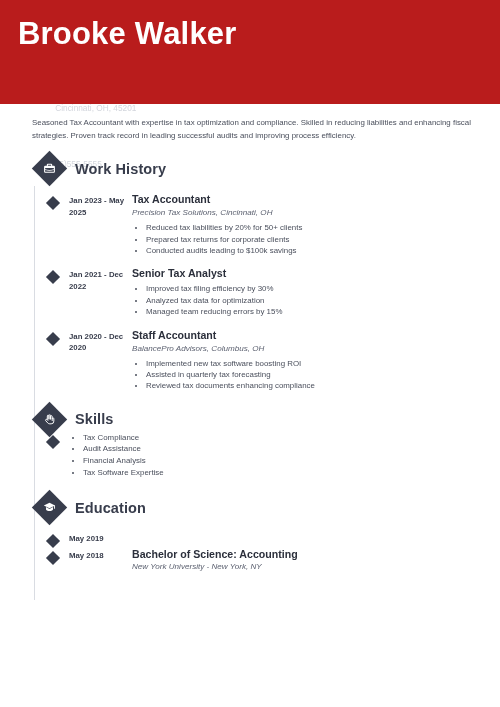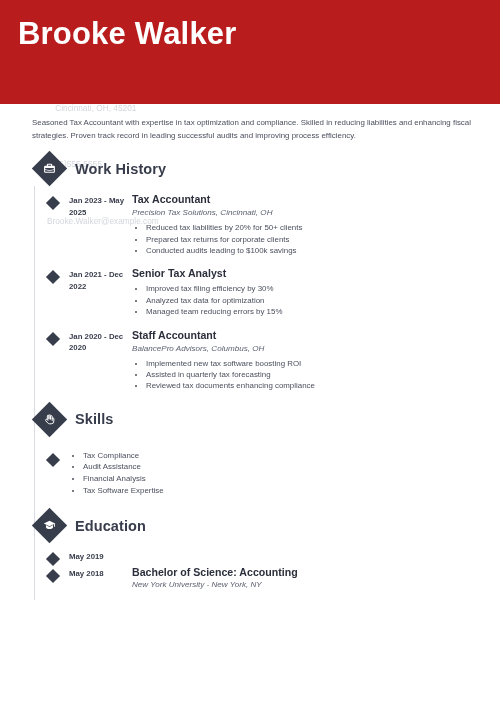--- a/index.html
+++ b/index.html
@@ -210,23 +210,20 @@
 
   <div class="header">
     <div class="name">Brooke Walker</div>
     <div class="contact">
       <div class="contact-row">
         <span class="contact-label">Address</span><span>Cincinnati, OH, 45201</span>
       </div>
       <div class="contact-row">
         <span class="contact-label">Phone</span><span>(555)555-5555</span>
       </div>
-      <div class="contact-row">
-        <span class="contact-label">E-mail</span><span>Brooke.Walker@example.com</span>
-      </div>
     </div>
   </div>
 
   <div class="summary">Seasoned Tax Accountant with expertise in tax optimization and compliance. Skilled in reducing liabilities and enhancing fiscal strategies. Proven track record in leading successful audits and improving process efficiency.</div>
 
   <div class="spine"></div>
 
   <div class="body-area">
 
     <div class="section-head" style="margin-top:14px;">
@@ -284,21 +281,21 @@
         <svg width="13" height="13" viewBox="0 0 24 24" fill="none" stroke="#ffffff" stroke-width="1.8" stroke-linecap="round" stroke-linejoin="round">
           <path d="M8 12V5.5a1.5 1.5 0 0 1 3 0V11"></path>
           <path d="M11 11V4.8a1.5 1.5 0 0 1 3 0V11"></path>
           <path d="M14 11.2V6.5a1.5 1.5 0 0 1 3 0V14"></path>
           <path d="M17 10.5a1.5 1.5 0 0 1 3 0V15a5 5 0 0 1-5 5h-2.5a5 5 0 0 1-3.8-1.7L5 14.2a1.6 1.6 0 0 1 2.4-2.1L9 13.8"></path>
         </svg>
       </div>
       <div class="section-title">Skills</div>
     </div>
 
-    <div class="skills-block" style="margin-top:18px;">
+    <div class="skills-block" style="margin-top:0;">
       <div class="bullet-dia"></div>
       <ul class="skills-list">
         <li>Tax Compliance</li>
         <li>Audit Assistance</li>
         <li>Financial Analysis</li>
         <li>Tax Software Expertise</li>
       </ul>
     </div>
 
     <div class="section-head" style="margin-top:17px;">

